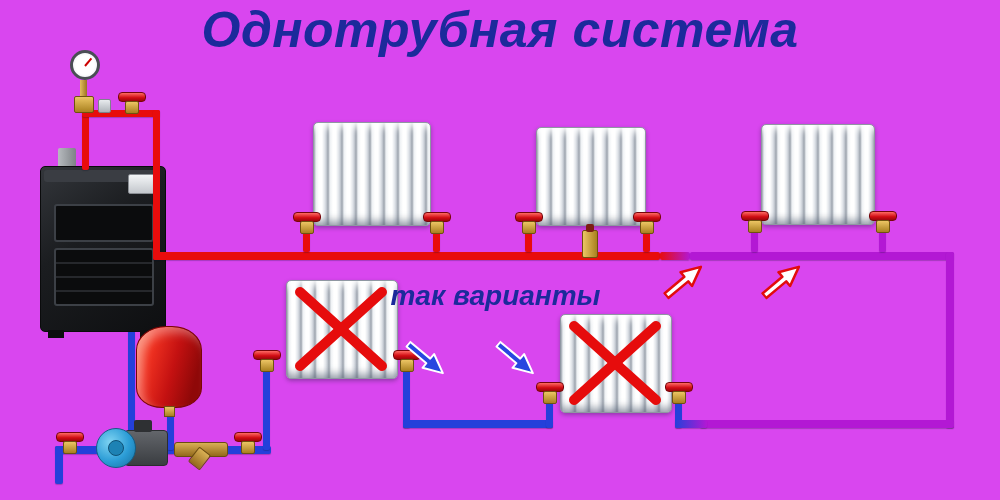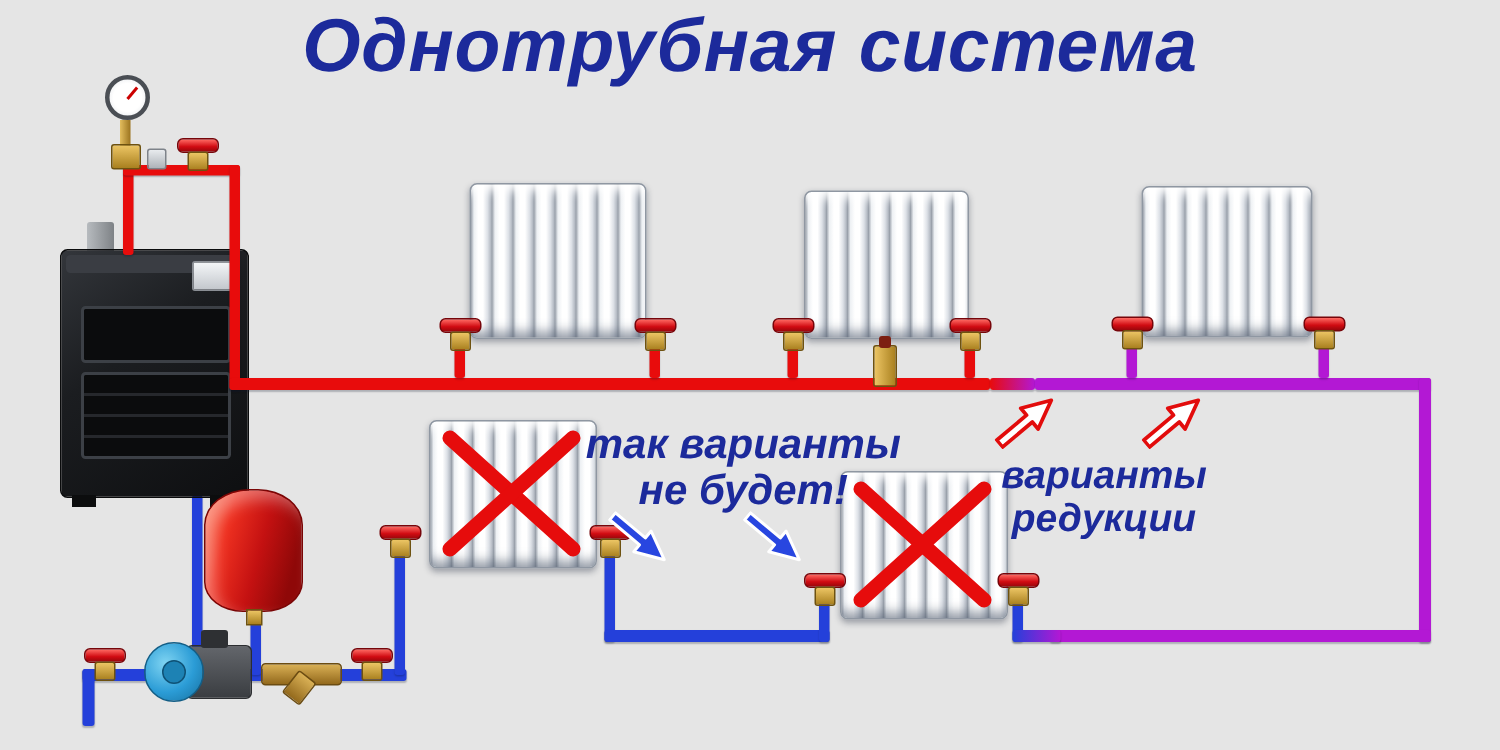--- a/index.html
+++ b/index.html
@@ -1,16 +1,16 @@
 <!DOCTYPE html>
 <html><head>
 <meta charset="utf-8">
 <style>
   html,body{margin:0;padding:0;background:#5f7fa6;}
-  .canvas{position:relative;width:1000px;height:500px;background:#e5e5e5;overflow:hidden;
+  .canvas{position:relative;width:1000px;height:500px;background:#d946ef;overflow:hidden;
           font-family:"Liberation Sans","DejaVu Sans",sans-serif;}
 
   .title{position:absolute;left:0;top:4px;width:100%;text-align:center;font-weight:bold;
          font-style:italic;color:#1c2a9b;font-size:50px;line-height:52px;letter-spacing:.5px;}
 
   .pipe{position:absolute;border-radius:2px;box-shadow:0 1px 1px rgba(10,20,40,.25);}
   .p-red{background:#e80c0c}
   .p-blue{background:#2440da}
   .p-pur{background:#b318d4}
   .p-redpur{background:linear-gradient(90deg,#e80c0c,#b318d4)}
@@ -237,21 +237,16 @@
   <svg class="arrow arrow-red" style="left:758px;top:270px;transform:rotate(-40deg)" width="48" height="22" viewBox="0 0 48 22">
     <polygon points="1,8 27,8 27,2 46,11 27,20 27,14 1,14"></polygon>
   </svg>
 
   <div class="title">
     <div>Однотрубная система</div>
   </div>
 
   <div class="note note-wrong">
     <div>так варианты</div>
-    <div>не будет!</div>
-  </div>
-
-  <div class="note note-reduction">
-    <div>варианты</div>
-    <div>редукции</div>
-  </div>
+  </div>
+
 
 </div>
 
 </body></html>

